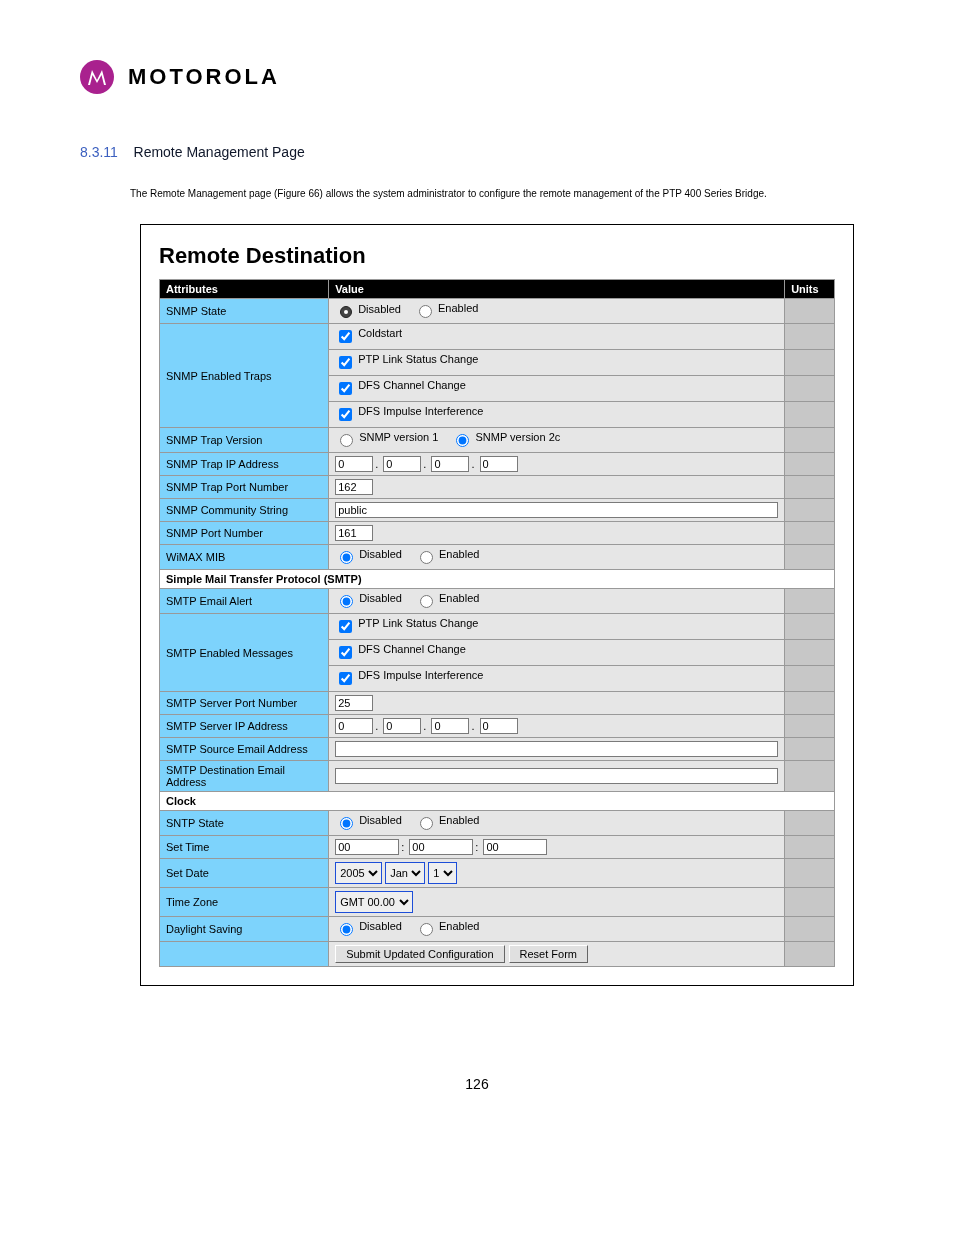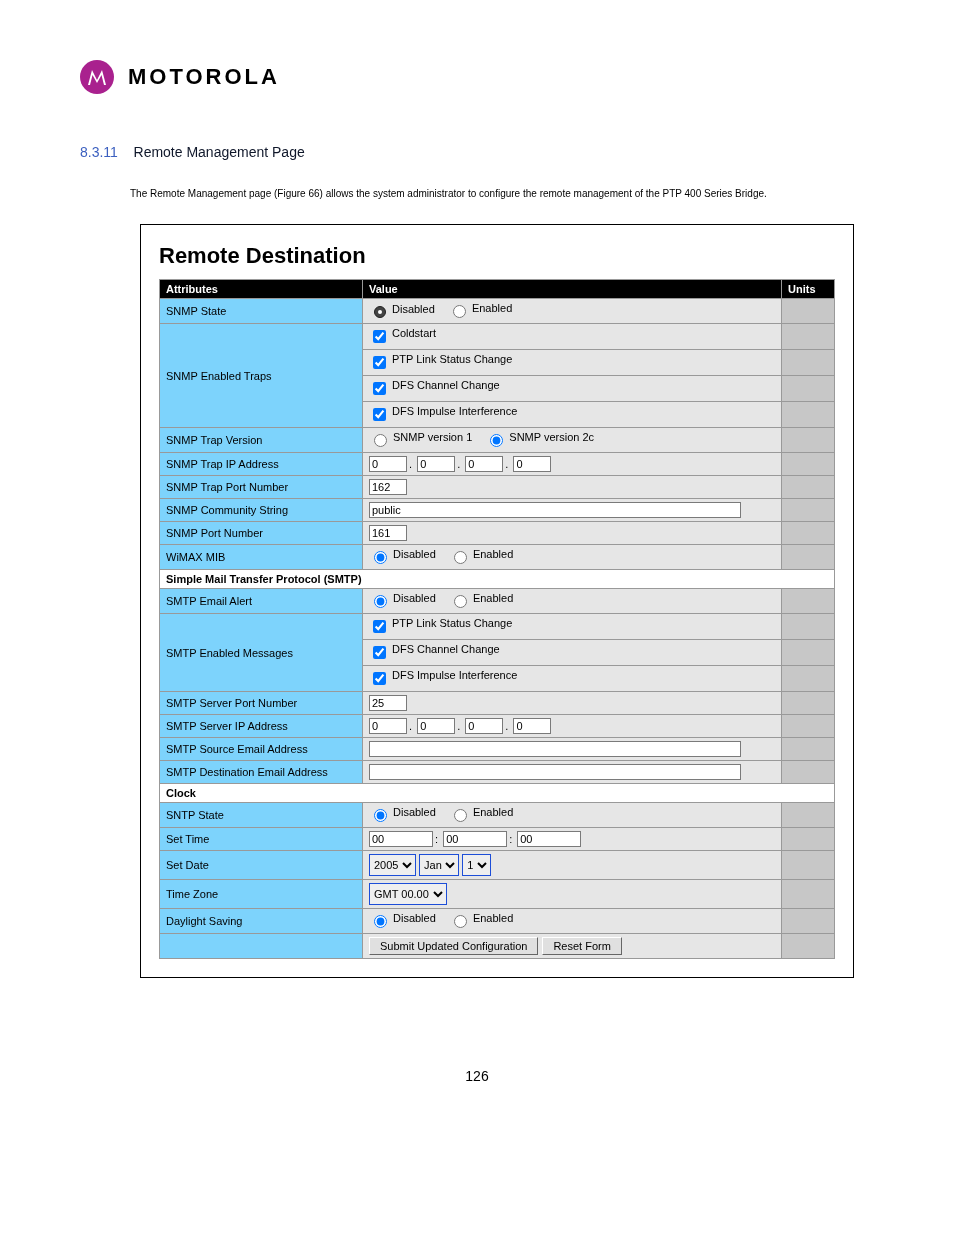--- a/index.html
+++ b/index.html
@@ -103,21 +103,21 @@
   input[type=text] {
     font-family: Verdana, Arial, sans-serif;
     font-size: 11px;
     height: 16px;
     box-sizing: border-box;
     padding: 0 2px;
     border: 1px solid #7a7a7a;
   }
   .ip-oct { width: 38px; }
   .ip-sep { margin: 0 2px; }
-  .wide { width: 372px; }
+  .wide { width: 443px; }
   .port-w { width: 38px; }
   .time-seg { width: 64px; }
   select {
     font-family: Liberation Sans, sans-serif;
     font-size: 11px;
     height: 22px;
     border: 1px solid #1d4ed8;
   }
   .btn {
     font-family: Verdana, Arial, sans-serif;

